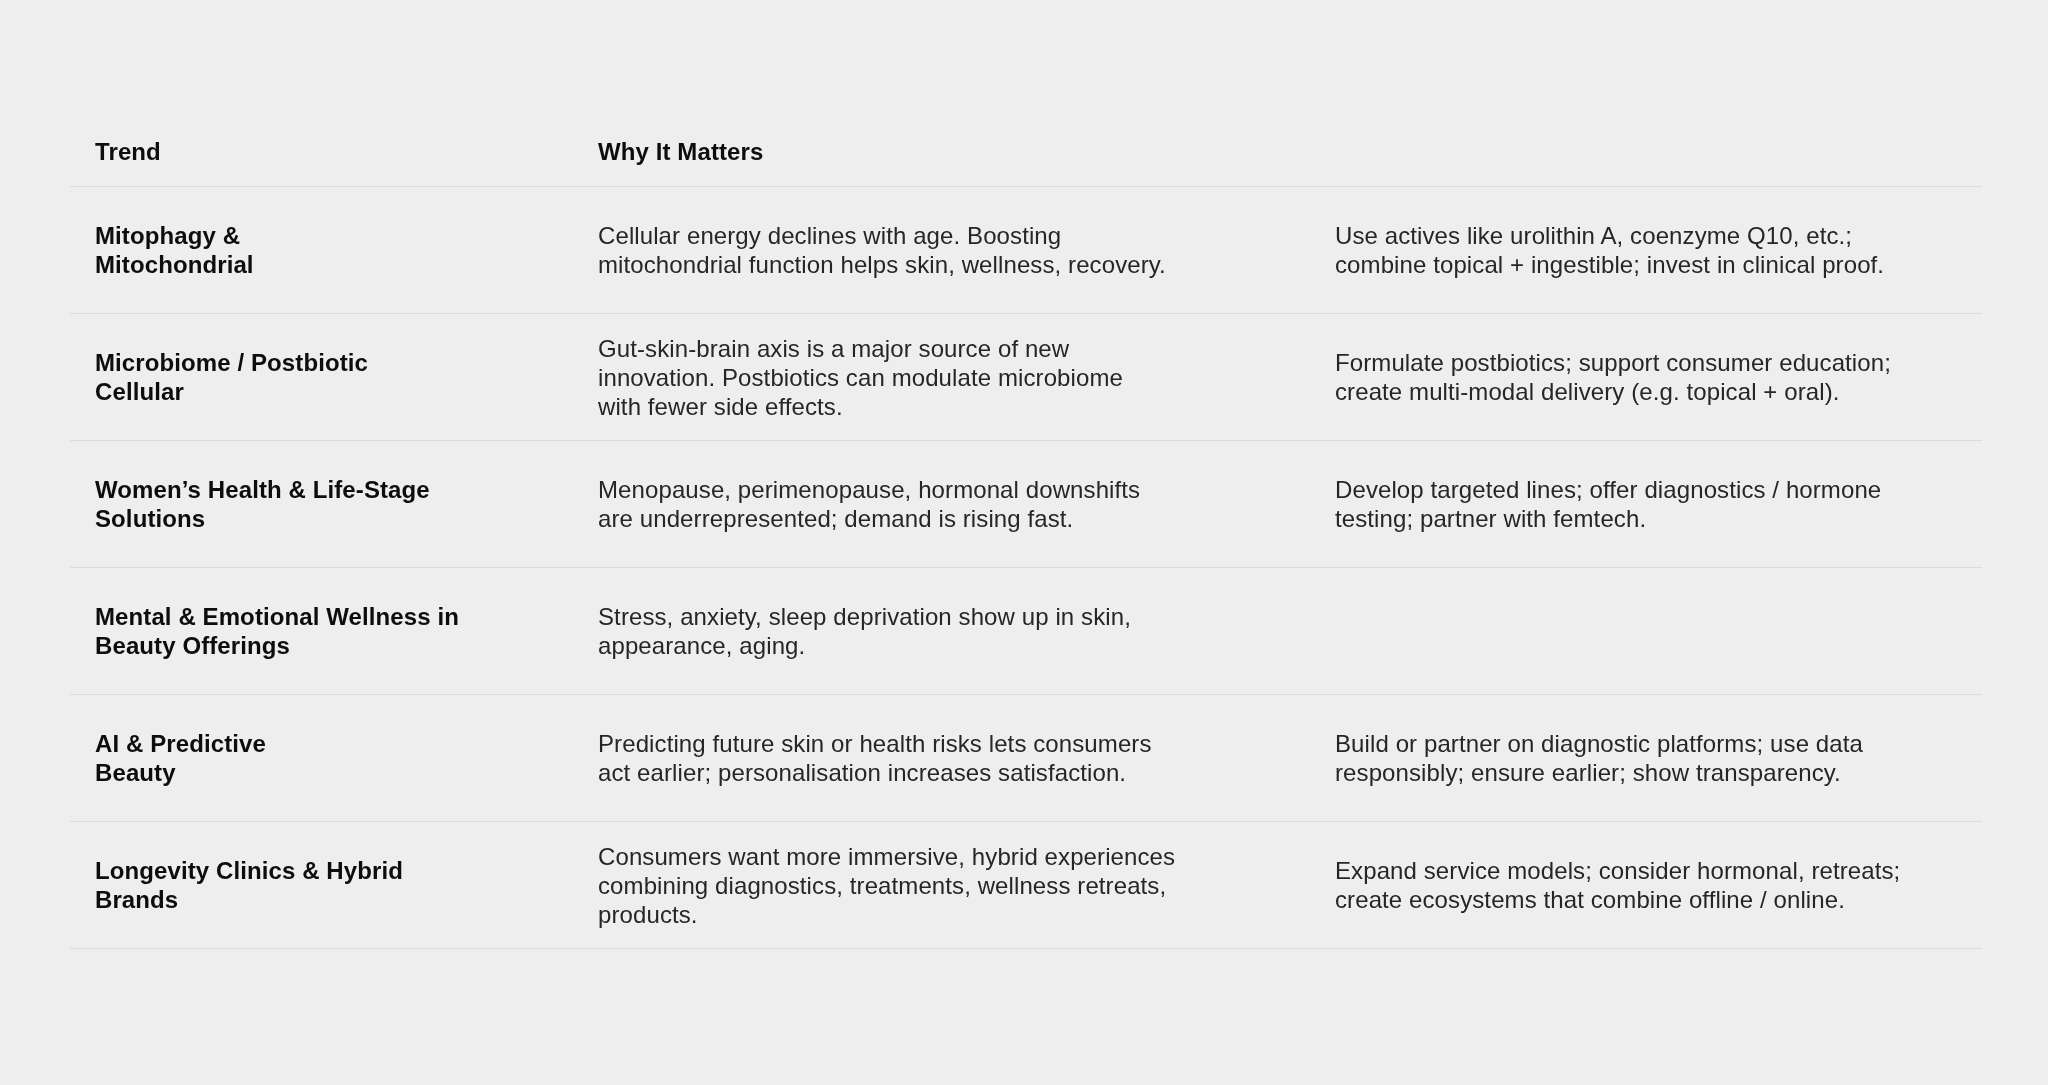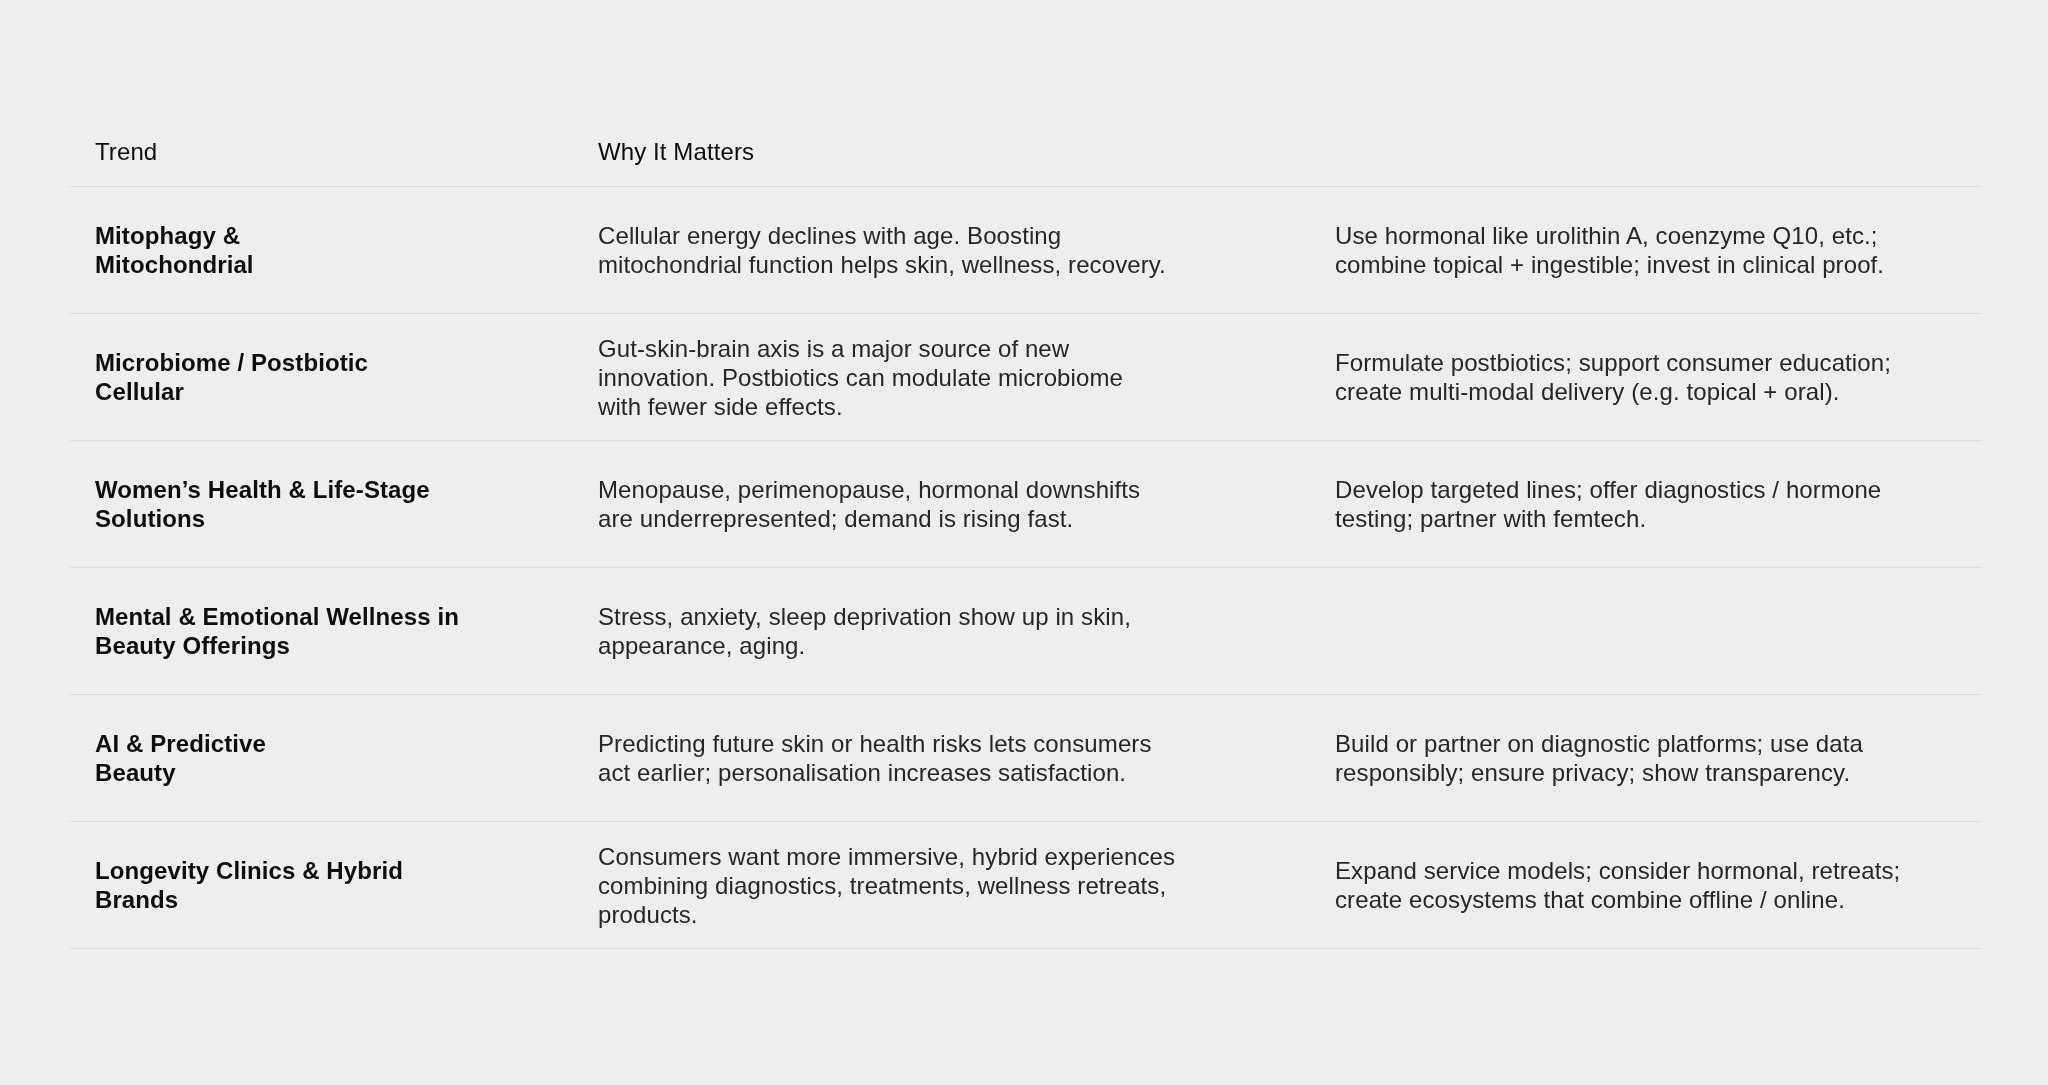--- a/index.html
+++ b/index.html
@@ -43,21 +43,21 @@
     white-space: pre-line;      
     color: #262626;
     letter-spacing: 0.1px;
   }
 
   .c1 { padding-left: 25px; padding-right: 40px; }
   .c2 { padding-right: 36px; }
   .c3 { padding-right: 30px; }
 
   .th {
-    font-weight: 400;
+    font-weight: 700;
     color: #0d0d0d;
   }
 
   .trend-title {
     font-weight: 700;
     color: #0d0d0d;
   }
 
   .data .cell { padding-top: 18px; padding-bottom: 18px; }
 </style>
@@ -70,21 +70,21 @@
     <div class="row header">
       <div class="cell c1 th">Trend</div>
       <div class="cell c2 th">Why It Matters</div>
     </div>
 
     <div class="row data">
       <div class="cell c1 trend-title">Mitophagy &amp;
 Mitochondrial</div>
       <div class="cell c2">Cellular energy declines with age. Boosting
 mitochondrial function helps skin, wellness, recovery.</div>
-      <div class="cell c3">Use hormonal like urolithin A, coenzyme Q10, etc.;
+      <div class="cell c3">Use actives like urolithin A, coenzyme Q10, etc.;
 combine topical + ingestible; invest in clinical proof.</div>
     </div>
 
     <div class="row data">
       <div class="cell c1 trend-title">Microbiome / Postbiotic
 Cellular</div>
       <div class="cell c2">Gut-skin-brain axis is a major source of new
 innovation. Postbiotics can modulate microbiome
 with fewer side effects.</div>
       <div class="cell c3">Formulate postbiotics; support consumer education;
@@ -106,21 +106,21 @@
       <div class="cell c2">Stress, anxiety, sleep deprivation show up in skin,
 appearance, aging.</div>
     </div>
 
     <div class="row data">
       <div class="cell c1 trend-title">AI &amp; Predictive
 Beauty</div>
       <div class="cell c2">Predicting future skin or health risks lets consumers
 act earlier; personalisation increases satisfaction.</div>
       <div class="cell c3">Build or partner on diagnostic platforms; use data
-responsibly; ensure privacy; show transparency.</div>
+responsibly; ensure earlier; show transparency.</div>
     </div>
 
     <div class="row data">
       <div class="cell c1 trend-title">Longevity Clinics &amp; Hybrid
 Brands</div>
       <div class="cell c2">Consumers want more immersive, hybrid experiences
 combining diagnostics, treatments, wellness retreats,
 products.</div>
       <div class="cell c3">Expand service models; consider hormonal, retreats;
 create ecosystems that combine offline / online.</div>

